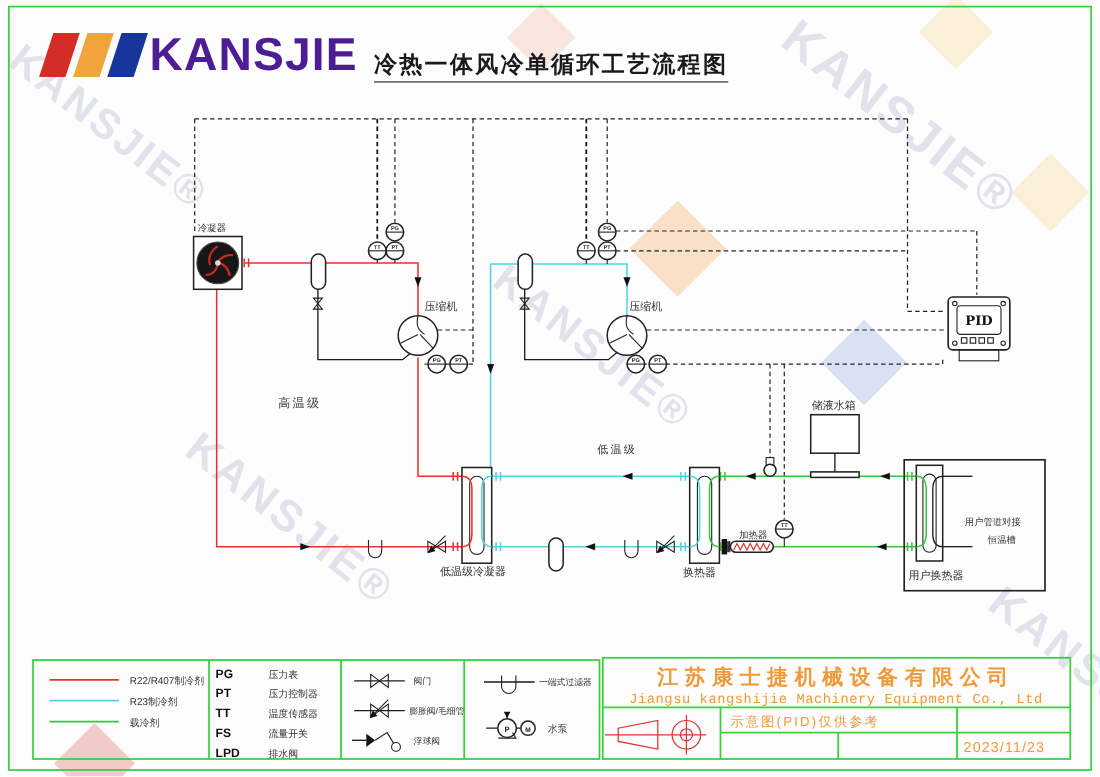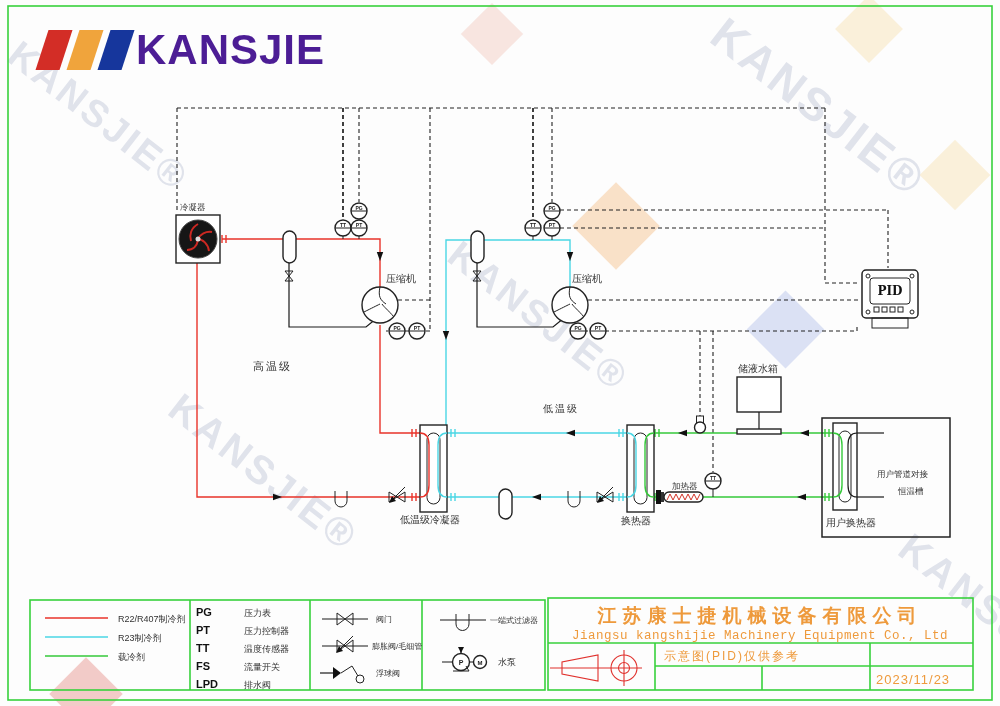--- a/index.html
+++ b/index.html
@@ -60,20 +60,21 @@
   <div class="diamond" style="left:470px;top:12px;width:44px;height:44px;background:#f4cdc4;"></div>
   <div class="diamond" style="left:60px;top:668px;width:52px;height:52px;background:#e89a94;"></div>
   <div class="diamond" style="left:930px;top:150px;width:50px;height:50px;background:#f8e3b8;"></div>
 
   <div class="hdr stripes">
     <div class="stripe" style="background:#d32d26;"></div>
     <div class="stripe" style="background:#f0a43c;"></div>
     <div class="stripe" style="background:#16369c;"></div>
   </div>
   <div class="hdr brand">KANSJIE</div>
+  <div class="hdr dtitle">冷热一体风冷单循环工艺流程图</div>
 
   <svg width="1000" height="706" viewBox="0 0 1000 706">
 
     <rect x="8" y="6" width="984" height="694" class="grn"></rect>
 
     <g>
       <path class="dash" d="M177,108 H825"></path>
       <path class="dash" d="M177,108 V213"></path>
       <path class="dashb" d="M343,108 V219"></path>
       <path class="dash" d="M359,108 V202"></path>

